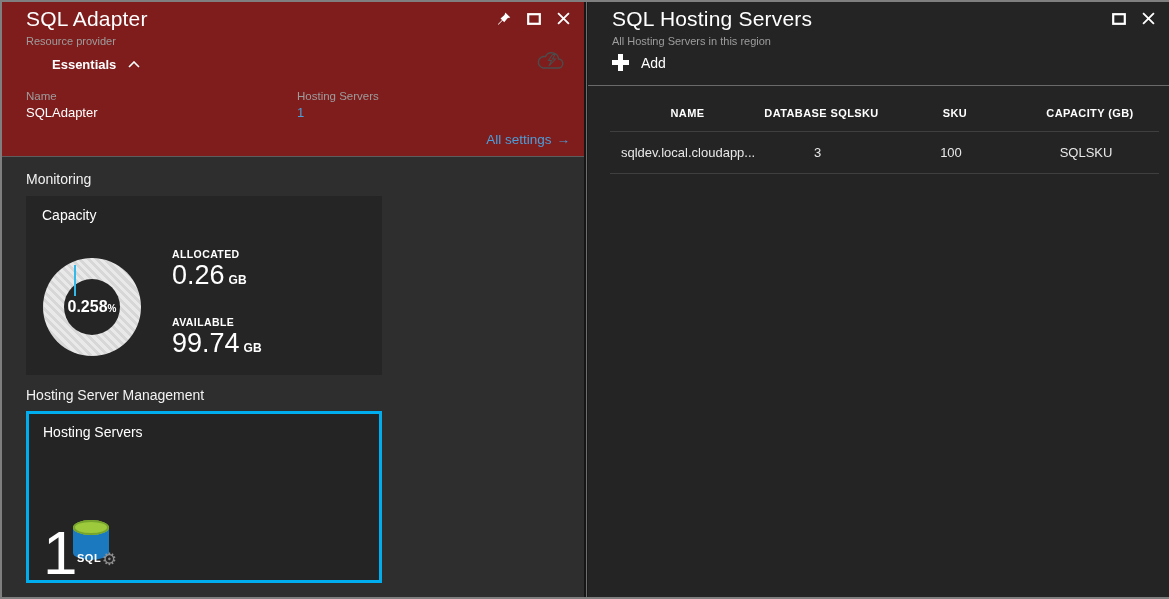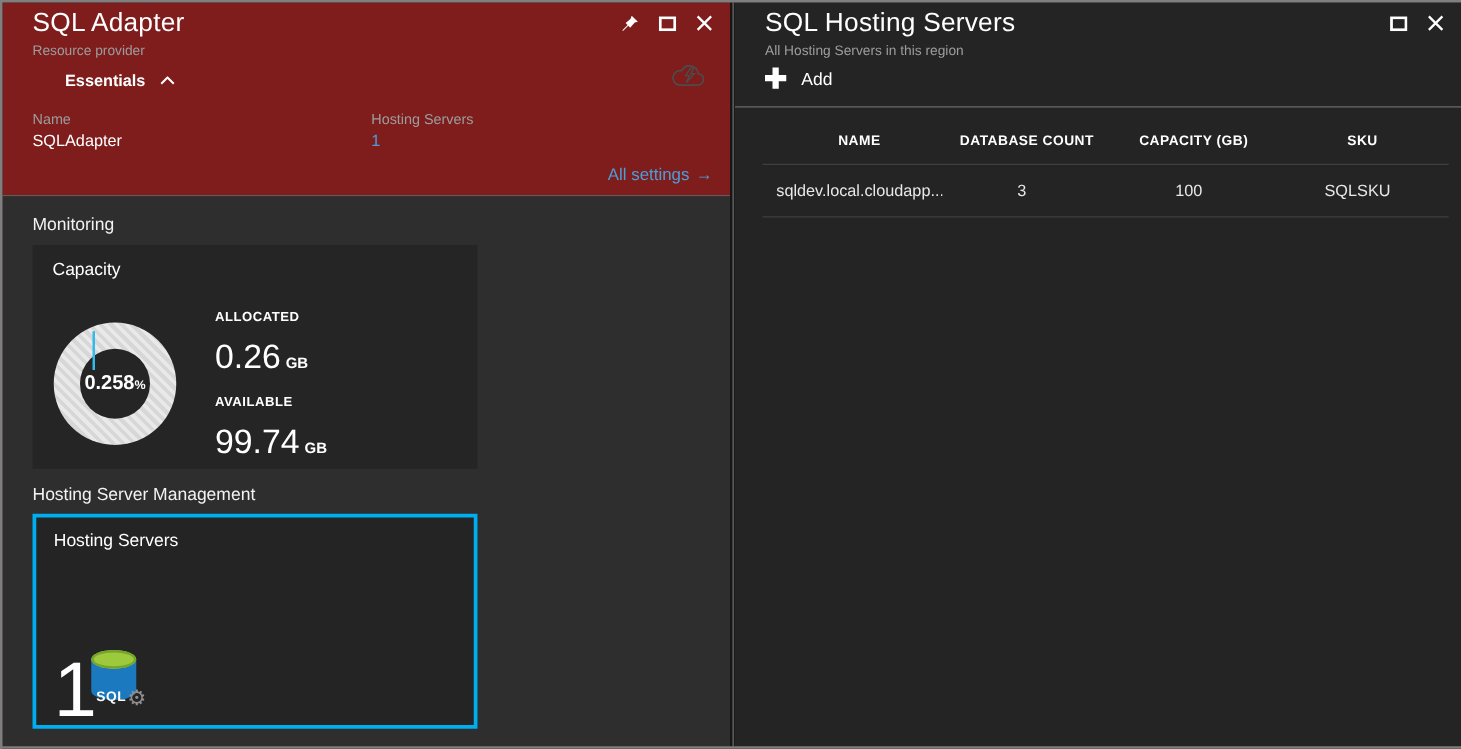--- a/index.html
+++ b/index.html
@@ -46,21 +46,21 @@
   #capacity-title { position:absolute; left:16px; top:11px; font-size:14px; color:#fff; }
   #capacity-donut { position:absolute; left:17px; top:62px; width:98px; height:98px; border-radius:50%;
       background:repeating-linear-gradient(45deg,#e9e9e9 0 3px,#d7d7d7 3px 6px); }
   #donut-hole { position:absolute; left:21px; top:21px; width:56px; height:56px; border-radius:50%;
       background:#252525; display:flex; align-items:center; justify-content:center; }
   #donut-center-text { font-size:16px; font-weight:bold; color:#fff; white-space:nowrap; }
   #donut-center-text .unit { font-size:10px; font-weight:bold; }
   #donut-tick { position:absolute; left:48px; top:69px; width:2px; height:31px; background:#35b8ea; z-index:5; }
   .cap-metric { position:absolute; left:146px; }
   .cap-label { font-size:10.5px; font-weight:bold; color:#fff; letter-spacing:.4px; }
-  .cap-value { font-size:27px; font-weight:400; color:#fff; margin-top:10px; }
+  .cap-value { font-size:27px; font-weight:400; color:#fff; margin-top:0; }
   .cap-value .unit { font-size:12px; font-weight:bold; margin-left:4px; }
 
   
   #hosting-tile { position:absolute; left:24px; top:254px; width:356px; height:172px;
       background:#242424; border:3px solid #00aeef; cursor:pointer; }
   #hosting-tile-title { position:absolute; left:14px; top:10px; font-size:14px; color:#fff; }
   #hosting-count { position:absolute; left:14px; bottom:-4px; font-size:62px; font-weight:300; color:#fff; line-height:1; }
   
   #sql-icon { position:absolute; left:44px; bottom:16px; width:36px; height:44px; }
   .sql-body { position:absolute; left:0; top:7px; width:36px; height:33px; background:#1b79c0;
@@ -207,23 +207,23 @@
   <div id="add-button">
     <span id="add-plus"></span>
     <span id="add-label">Add</span>
   </div>
 
   <div id="toolbar-divider"></div>
 
   <div id="server-table">
     <div class="tbl-grid">
       <div class="tbl-head">NAME</div>
-      <div class="tbl-head">DATABASE COUNT</div>
+      <div class="tbl-head">DATABASE SQLSKU</div>
+      <div class="tbl-head">SKU</div>
       <div class="tbl-head">CAPACITY (GB)</div>
-      <div class="tbl-head">SKU</div>
     </div>
     <div class="tbl-divider"></div>
     <div class="tbl-grid">
       <div class="tbl-cell">sqldev.local.cloudapp....</div>
       <div class="tbl-cell">3</div>
       <div class="tbl-cell">100</div>
       <div class="tbl-cell">SQLSKU</div>
     </div>
     <div class="tbl-divider"></div>
   </div>

